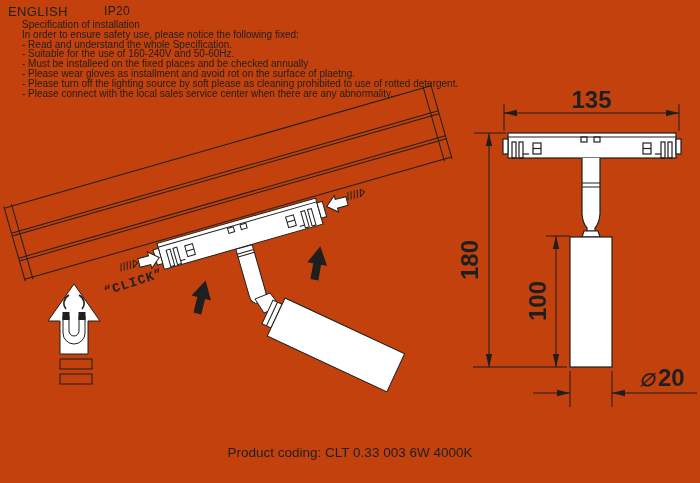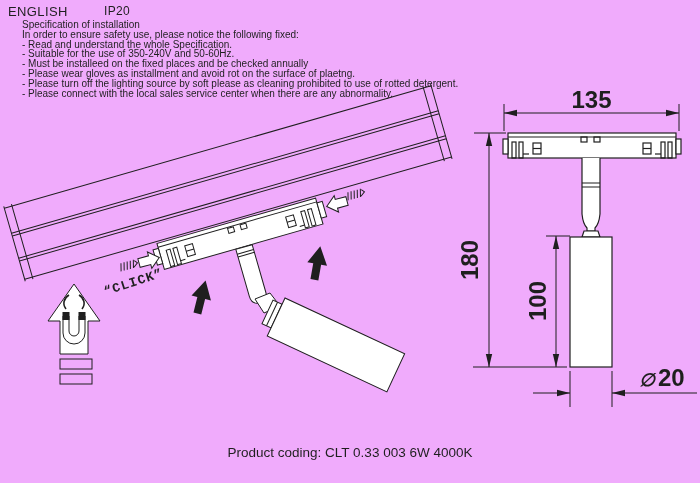--- a/index.html
+++ b/index.html
@@ -1,17 +1,17 @@
 <!DOCTYPE html>
 <html><head>
 <meta charset="utf-8">
 <style>
   html,body{margin:0;padding:0;background:#ffffff;}
   .sheet{
-    position:relative;width:700px;height:483px;background:#f0abfc;overflow:hidden;
+    position:relative;width:700px;height:483px;background:#c2410c;overflow:hidden;
     font-family:"Liberation Sans",sans-serif;color:#1f1f1f;
   }
   .abs{position:absolute;}
   .h-lang{left:8px;top:4px;font-size:13px;letter-spacing:.4px;}
   .h-ip{left:104px;top:4px;font-size:12px;letter-spacing:.3px;}
   .spec{left:22px;top:20px;font-size:10px;line-height:9.8px;white-space:nowrap;}
   svg{position:absolute;left:0;top:0;}
   .click{
     left:102px;top:285px;
     font-family:"Liberation Mono","DejaVu Sans Mono",monospace;
@@ -31,21 +31,21 @@
 
 <div class="sheet">
 
   <div class="abs h-lang">ENGLISH</div>
   <div class="abs h-ip">IP20</div>
 
   <div class="abs spec">
     <div>Specification of installation</div>
     <div>In order to ensure safety use, please notice the following fixed:</div>
     <div>- Read and understand the whole Specification.</div>
-    <div>- Suitable for the use of 350-240V and 50-60Hz.</div>
+    <div>- Suitable for the use of 160-240V and 50-60Hz.</div>
     <div>- Must be installeed on the fixed places and be checked annually</div>
     <div>- Please wear gloves as installment and avoid rot on the surface of plaetng.</div>
     <div>- Please turn off the lighting source by soft please as cleaning prohibited to use of rotted detergent.</div>
     <div>- Please connect with the local sales service center when there are any abnormality.</div>
   </div>
 
   <svg width="700" height="483" viewBox="0 0 700 483" fill="none" stroke="#1f1f1f" stroke-width="1" stroke-linecap="butt" stroke-linejoin="miter">
 
     <g transform="rotate(-16 12 206)">
       <path d="M4 206 H448 M4 232 H448 M4 235 H448 M4 258 H448 M4 261 H448 M4 280 H448"></path>

